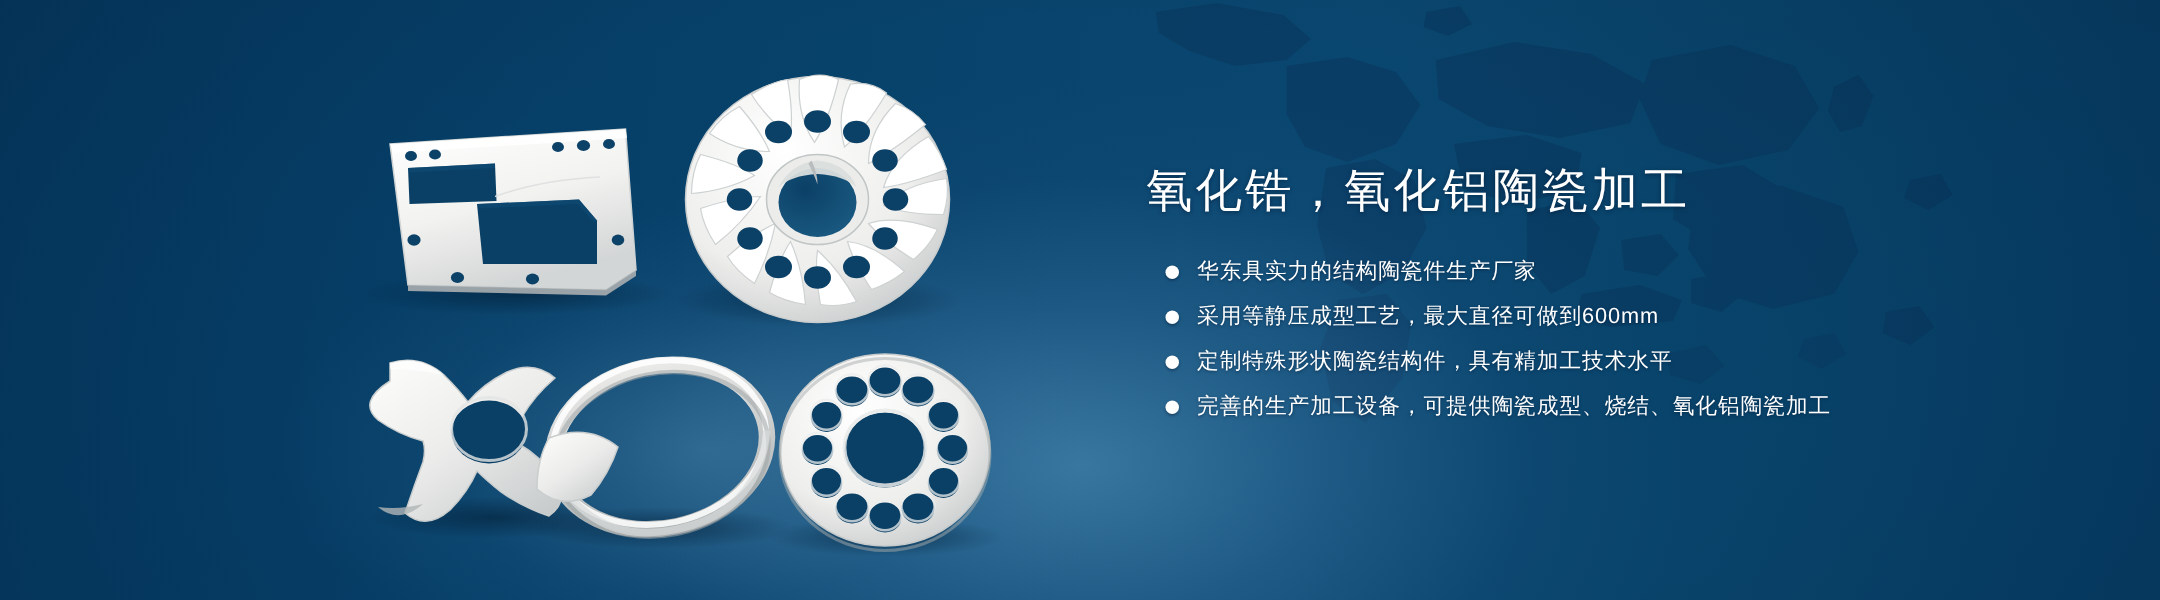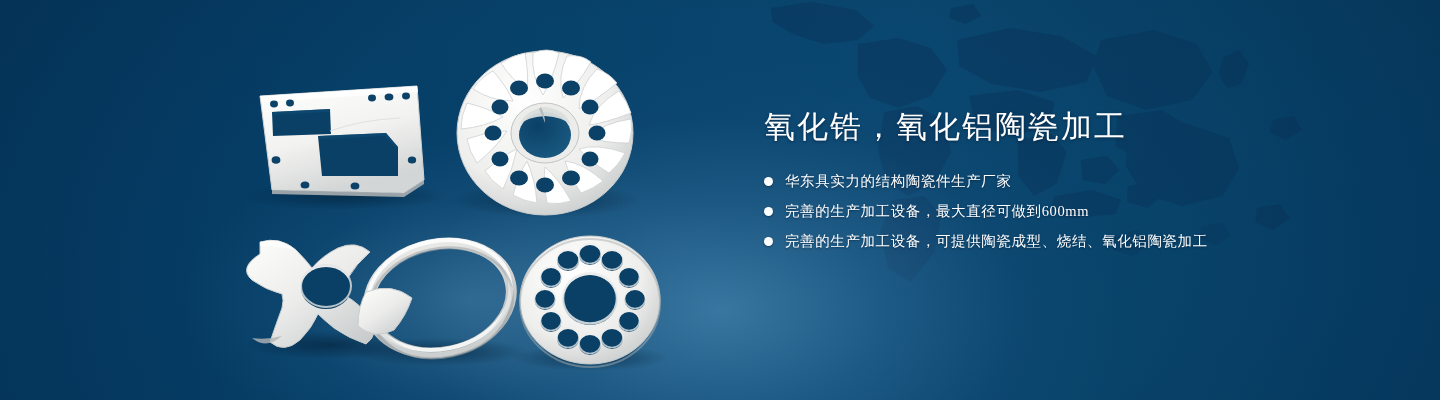--- a/index.html
+++ b/index.html
@@ -73,23 +73,22 @@
     font-size: 31px;
     line-height: 1.2;
     letter-spacing: 2px;
     font-weight: 400;
     margin: 0 0 26px 0;
     text-shadow: 0 1px 3px rgba(0,20,45,0.55);
     white-space: nowrap;
   }
   .bullets {
     list-style: none;
-    margin: 0;
+    margin: 13px;
     padding: 0;
-    font-family: Liberation Serif, serif;
   }
   .bullet {
     display: flex;
     align-items: center;
     margin: 0 0 10px 0;
     height: 20px;
   }
   .dot {
     width: 9px;
     height: 9px;
@@ -323,21 +322,25 @@
 
   <div class="copy">
     <h1 class="headline">氧化锆，氧化铝陶瓷加工</h1>
     <ul class="bullets">
       <li class="bullet">
         <span class="dot"></span>
         <span class="bullet-text">华东具实力的结构陶瓷件生产厂家</span>
       </li>
       <li class="bullet">
         <span class="dot"></span>
-        <span class="bullet-text">完善的生产加工设备，最大直径可做到600mm</span>
+        <span class="bullet-text">采用等静压成型工艺，最大直径可做到600mm</span>
+      </li>
+      <li class="bullet">
+        <span class="dot"></span>
+        <span class="bullet-text">定制特殊形状陶瓷结构件，具有精加工技术水平</span>
       </li>
       <li class="bullet">
         <span class="dot"></span>
         <span class="bullet-text">完善的生产加工设备，可提供陶瓷成型、烧结、氧化铝陶瓷加工</span>
       </li>
     </ul>
   </div>
 
 </div>
 

